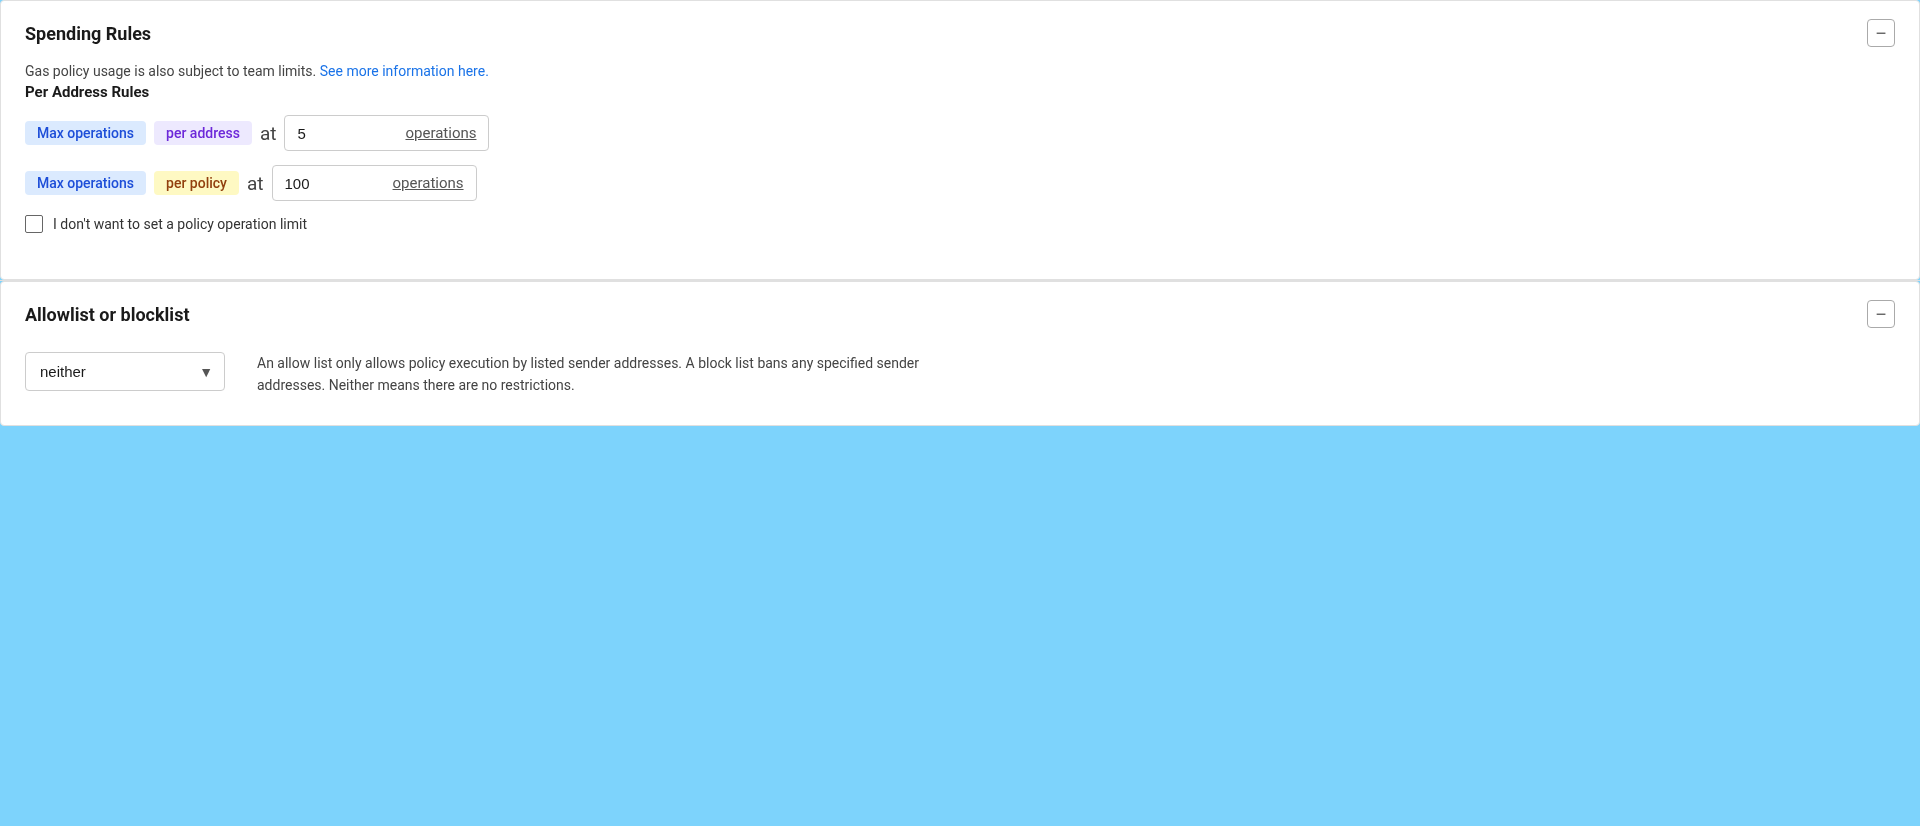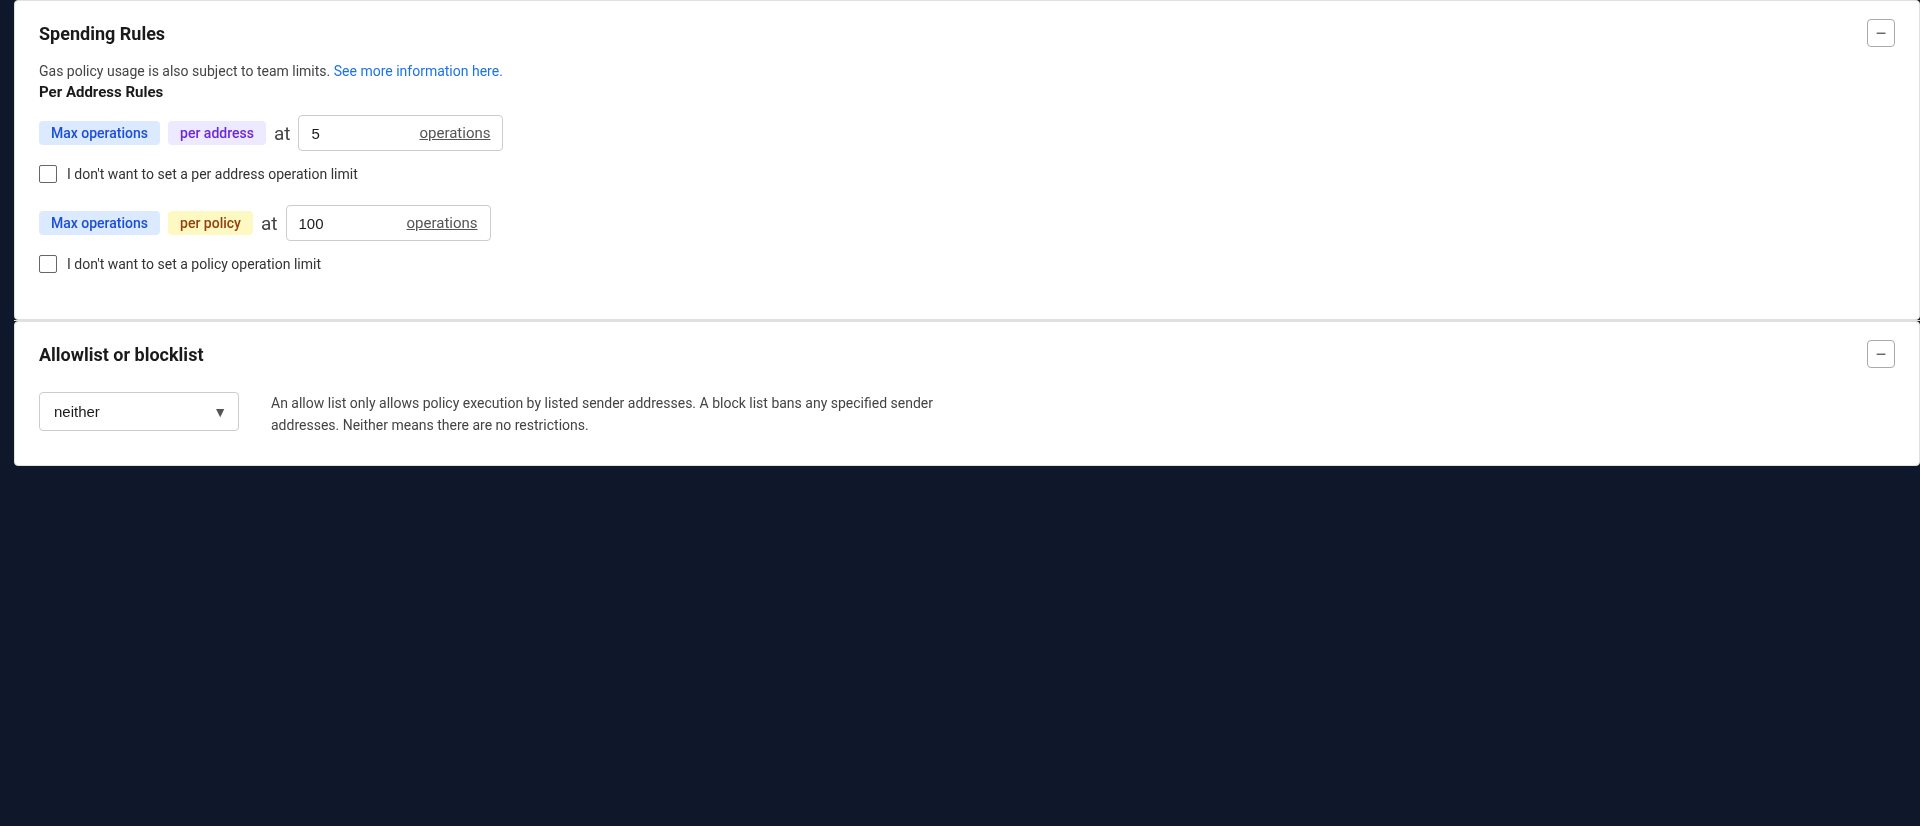--- a/index.html
+++ b/index.html
@@ -11,22 +11,21 @@
     body {
       font-family: -apple-system, BlinkMacSystemFont, 'Segoe UI', Roboto, sans-serif;
       background: #f8f9fa;
       color: #1a1a1a;
       font-size: 15px;
     }
 
     .page-container {
       max-width: 1920px;
       min-height: 826px;
-      background: #0f172a;
-      padding-left: 14px;
+      background: #7dd3fc;
     }
 
     .section-card {
       background: #fff;
       border: 1px solid #e0e0e0;
       border-radius: 4px;
       margin: 0;
     }
 
     .section-header {
@@ -253,24 +252,20 @@
         <div class="rule-row">
           <span class="badge badge-blue">Max operations</span>
           <span class="badge badge-purple">per address</span>
           <span class="at-text">at</span>
           <div class="ops-input-wrapper">
             <input class="ops-input" type="text" value="5" style="">
             <span class="ops-unit">operations</span>
           </div>
         </div>
 
-        <div class="checkbox-row">
-          <input type="checkbox" class="checkbox-input" style="">
-          <label class="checkbox-label">I don't want to set a per address operation limit</label>
-        </div>
       </div>
 
       <div class="policy-wide-section">
 
         <div class="rule-row">
           <span class="badge badge-blue">Max operations</span>
           <span class="badge badge-yellow">per policy</span>
           <span class="at-text">at</span>
           <div class="ops-input-wrapper">
             <input class="ops-input" type="text" value="100" style="">

